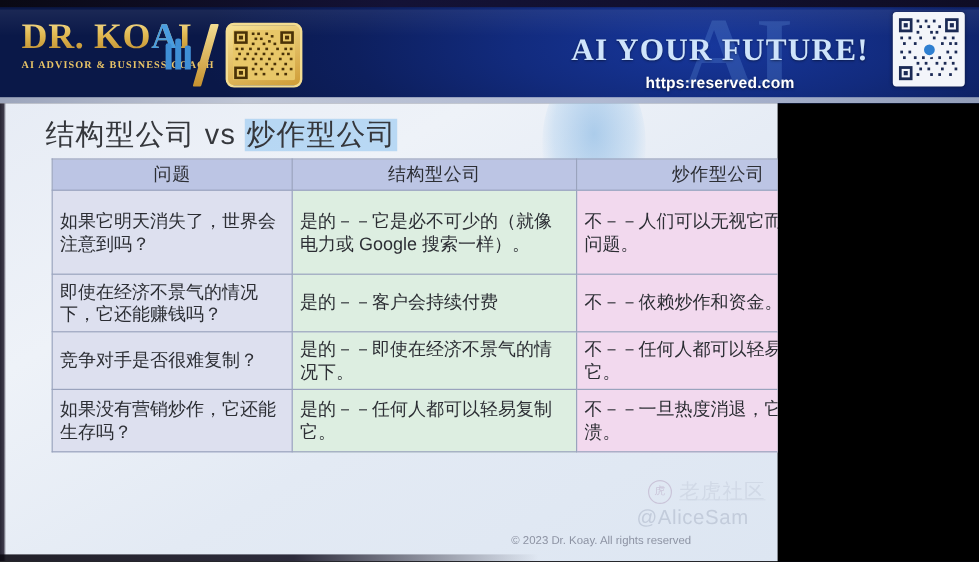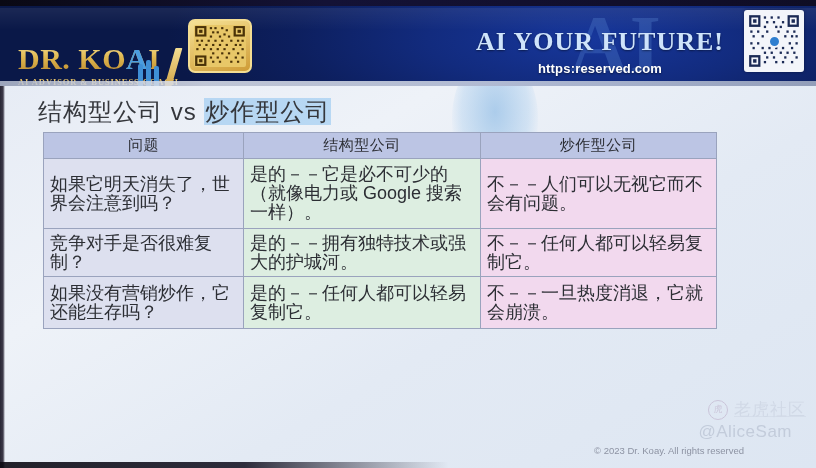--- a/index.html
+++ b/index.html
@@ -41,21 +41,21 @@
   
   .ghost-ai{
     position:absolute; left:570px; top:2px;
     font-family:"Liberation Serif", serif;
     font-size:80px; font-weight:bold; letter-spacing:2px;
     color:rgba(120,175,240,.22);
     line-height:84px;
   }
 
   
-  #logo-block { position:absolute; left:18px; top:14px; width:170px; height:60px;margin-top:28px; }
+  #logo-block { position:absolute; left:18px; top:14px; width:170px; height:60px; }
   .logo-main{
     font-family:"Liberation Serif", serif;
     font-weight:bold; font-size:30px; line-height:34px;
     letter-spacing:.5px;
     background:linear-gradient(180deg,#f7e39a 0%,#e0b850 45%,#b8842a 100%);
     -webkit-background-clip:text; background-clip:text; color:transparent;
     white-space:nowrap;
   }
   .logo-ai{
     color:#4a9de0; -webkit-text-fill-color:#4a9de0;
@@ -112,21 +112,21 @@
     background:#f3f5fa; border-radius:3px; padding:4px;
     box-shadow:0 0 3px rgba(0,0,0,.4);
   }
   #qr-white .dot{
     position:absolute; left:50%; top:50%; width:13px; height:13px; margin:-6.5px 0 0 -6.5px;
     background:#2f7fd0; border-radius:50%; border:2px solid #f3f5fa;
   }
 
   
   #slide{
-    position:absolute; left:0; top:86px; width:816px; height:382px;
+    position:absolute; left:0; top:86px; width:648px; height:382px;
     background:linear-gradient(150deg,#e7ecf5 0%,#eef2f8 30%,#e3eaf4 60%,#dde6f2 100%);
     overflow:hidden;
   }
   .blob{
     position:absolute; left:452px; top:-32px; width:86px; height:128px;
     background:radial-gradient(ellipse at 50% 45%, rgba(120,175,225,.55) 0%, rgba(150,195,235,.30) 55%, rgba(170,205,240,0) 75%);
     border-radius:50% 50% 45% 45%;
   }
   .edge-left{
     position:absolute; left:0; top:0; width:5px; height:382px;
@@ -168,21 +168,21 @@
     background:#bcc5e4;
     text-align:center;
     font-weight:normal;
     font-size:15px;
     height:24px;
     letter-spacing:.5px;
   }
   #table th.h3{ background:#bcc5e4; }
 
   #table td{
-    font-size:18px;
+    font-size:15px;
     line-height:19px;
   }
   td.q  { background:#dde0ef; }
   td.st { background:#ddeee1; }
   td.hy { background:#f2d9ee;margin-top:30px; }
 
   tr.r1 td{ height:70px; }
   tr.r2 td{ height:54px; }
   tr.r3 td{ height:48px; }
   tr.r4 td{ height:48px; }
@@ -392,23 +392,28 @@
           <th>结构型公司</th>
           <th class="h3">炒作型公司</th>
         </tr>
       </thead>
       <tbody>
         <tr class="r1">
           <td class="q">如果它明天消失了，世界会注意到吗？</td>
           <td class="st">是的－－它是必不可少的（就像电力或 Google 搜索一样）。</td>
           <td class="hy">不－－人们可以无视它而不会有问题。</td>
         </tr>
+        <tr class="r3">
+          <td class="q">即使在经济不景气的情况下，它还能赚钱吗？</td>
+          <td class="st">是的－－客户会持续付费</td>
+          <td class="hy">不－－依赖炒作和资金。</td>
+        </tr>
         <tr class="r4">
           <td class="q">竞争对手是否很难复制？</td>
-          <td class="st">是的－－拥有独特技术或强大的护城河。</td>
+          <td class="st">是的－－即使在经济不景气的情况下。</td>
           <td class="hy">不－－任何人都可以轻易复制它。</td>
         </tr>
         <tr class="r5">
           <td class="q">如果没有营销炒作，它还能生存吗？</td>
           <td class="st">是的－－任何人都可以轻易复制它。</td>
           <td class="hy">不－－一旦热度消退，它就会崩溃。</td>
         </tr>
       </tbody>
     </table>
 

